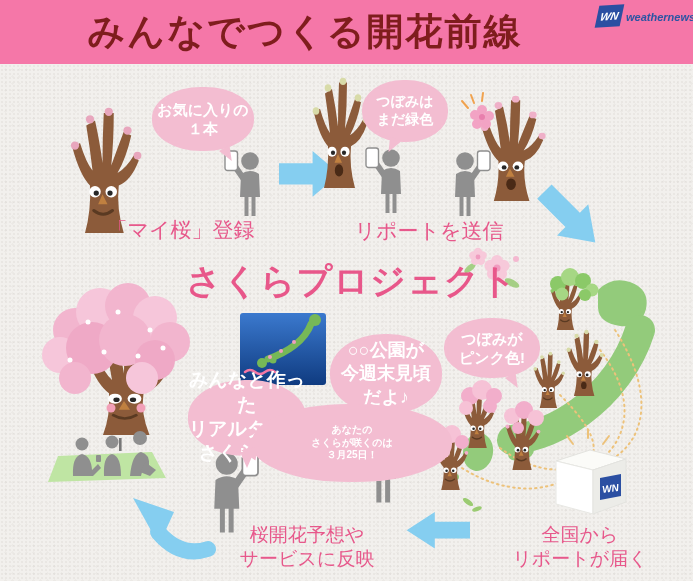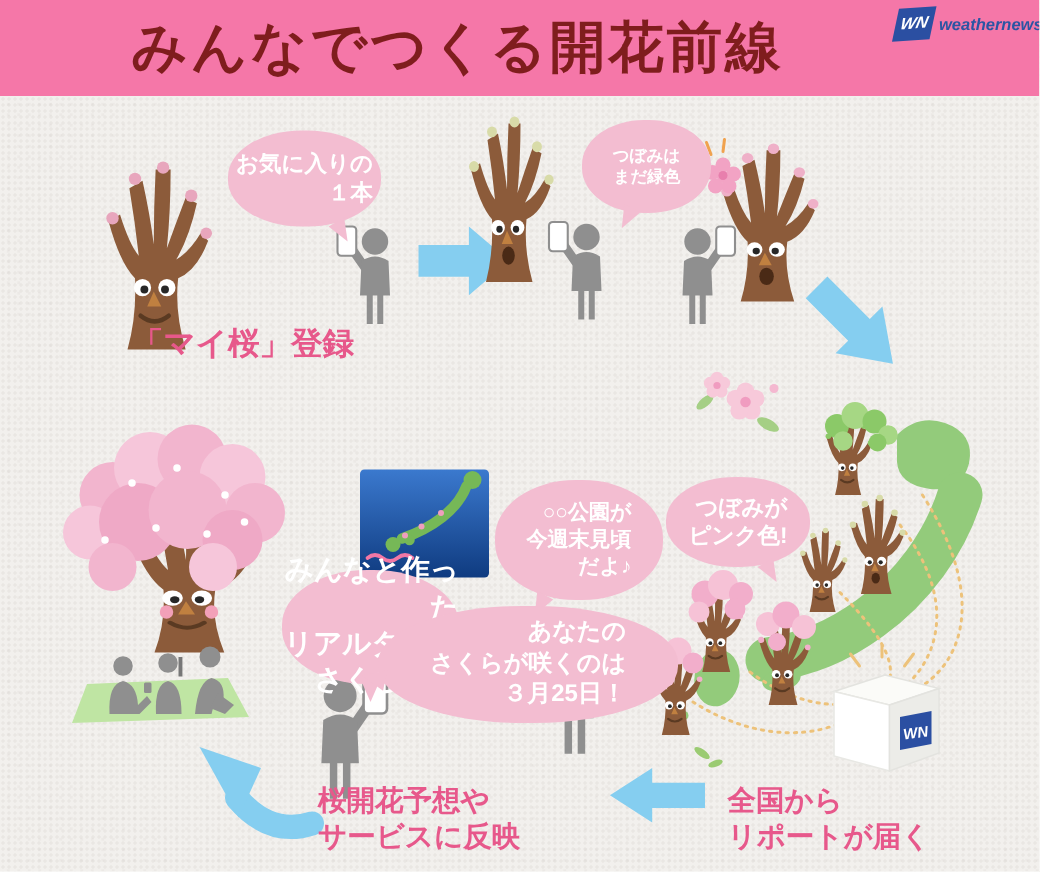--- a/index.html
+++ b/index.html
@@ -30,30 +30,30 @@
     display:flex;align-items:center;justify-content:center;letter-spacing:0;
   }
   .wn-text{
     position:absolute;left:626px;top:11px;z-index:6;color:#2B55A3;
     font-size:11px;font-weight:700;font-style:italic;white-space:nowrap;
   }
   
   svg.art{position:absolute;left:0;top:0;z-index:1;}
   .bubble{
     background:#F3BDD1;border-radius:48%;color:#fff;font-weight:800;
-    display:flex;align-items:center;justify-content:center;text-align:right;
+    display:flex;align-items:center;justify-content:center;text-align:center;
     white-space:pre-line;line-height:1.28;z-index:2;position:absolute;
   }
   .bubble::after{content:"";position:absolute;width:0;height:0;border-style:solid;}
   .tail-br::after{bottom:-11px;right:20px;border-width:15px 6px 0 6px;border-color:#F3BDD1 transparent transparent transparent;transform:rotate(-30deg);}
   .tail-bl::after{bottom:-11px;left:24px;border-width:15px 6px 0 6px;border-color:#F3BDD1 transparent transparent transparent;transform:rotate(28deg);}
   .tail-b::after{bottom:-12px;left:44%;border-width:16px 7px 0 7px;border-color:#F3BDD1 transparent transparent transparent;}
   .tail-l::after{left:-11px;top:52%;border-width:7px 16px 7px 0;border-color:transparent #F3BDD1 transparent transparent;transform:rotate(12deg);}
   .plabel{
-    position:absolute;color:#E7588B;font-weight:700;text-align:left;
+    position:absolute;color:#E7588B;font-weight:400;text-align:center;
     white-space:pre-line;line-height:1.25;z-index:2;
   }
   .proj-title{
     position:absolute;left:186px;top:258px;width:330px;text-align:center;
     color:#E8578A;font-size:35px;font-weight:800;letter-spacing:1px;z-index:2;white-space:nowrap;
   }
 </style>
 </head>
 <body>
 
@@ -270,35 +270,37 @@
     </g>
   </svg>
 
   <div class="hdr">
     <div class="hdr-title">みんなでつくる開花前線</div>
   </div>
   <div class="hdr-corner"></div>
   <div class="wn-mark">WN</div>
   <div class="wn-text">weathernews</div>
 
+  <div class="proj-title">さくらプロジェクト</div>
 
   <div class="bubble tail-br" style="left:152px;top:87px;width:102px;height:64px;font-size:15px;">お気に入りの
 １本</div>
-  <div class="bubble tail-bl" style="left:388px;top:80px;width:86px;height:62px;font-size:11px;">つぼみは
+  <div class="bubble tail-bl" style="left:362px;top:80px;width:86px;height:62px;font-size:14px;">つぼみは
 まだ緑色</div>
   <div class="bubble tail-br" style="left:444px;top:318px;width:96px;height:60px;font-size:15px;">つぼみが
 ピンク色!</div>
   <div class="bubble tail-b" style="left:188px;top:380px;width:118px;height:76px;font-size:19px;font-family:Liberation Mono, monospace;">みんなと作った
 リアルタイム
 さくら前線</div>
-  <div class="bubble tail-bl" style="left:330px;top:320px;width:112px;height:80px;font-size:14px;">○○公園が
+  <div class="bubble tail-bl" style="left:330px;top:334px;width:112px;height:80px;font-size:18px;">○○公園が
 今週末見頃
 だよ♪</div>
-  <div class="bubble tail-l" style="left:252px;top:404px;width:200px;height:78px;font-size:16px;">あなたの
+  <div class="bubble tail-l" style="left:252px;top:404px;width:200px;height:78px;font-size:10px;">あなたの
 さくらが咲くのは
 ３月25日！</div>
 
   <div class="plabel" style="left:88px;top:217px;width:185px;font-size:21px;">「マイ桜」登録</div>
+  <div class="plabel" style="left:343px;top:218px;width:172px;font-size:21px;">リポートを送信</div>
   <div class="plabel" style="left:212px;top:523px;width:190px;font-size:19px;">桜開花予想や
 サービスに反映</div>
   <div class="plabel" style="left:485px;top:523px;width:190px;font-size:19px;">全国から
 リポートが届く</div>
 </div>
 
 </body></html>

